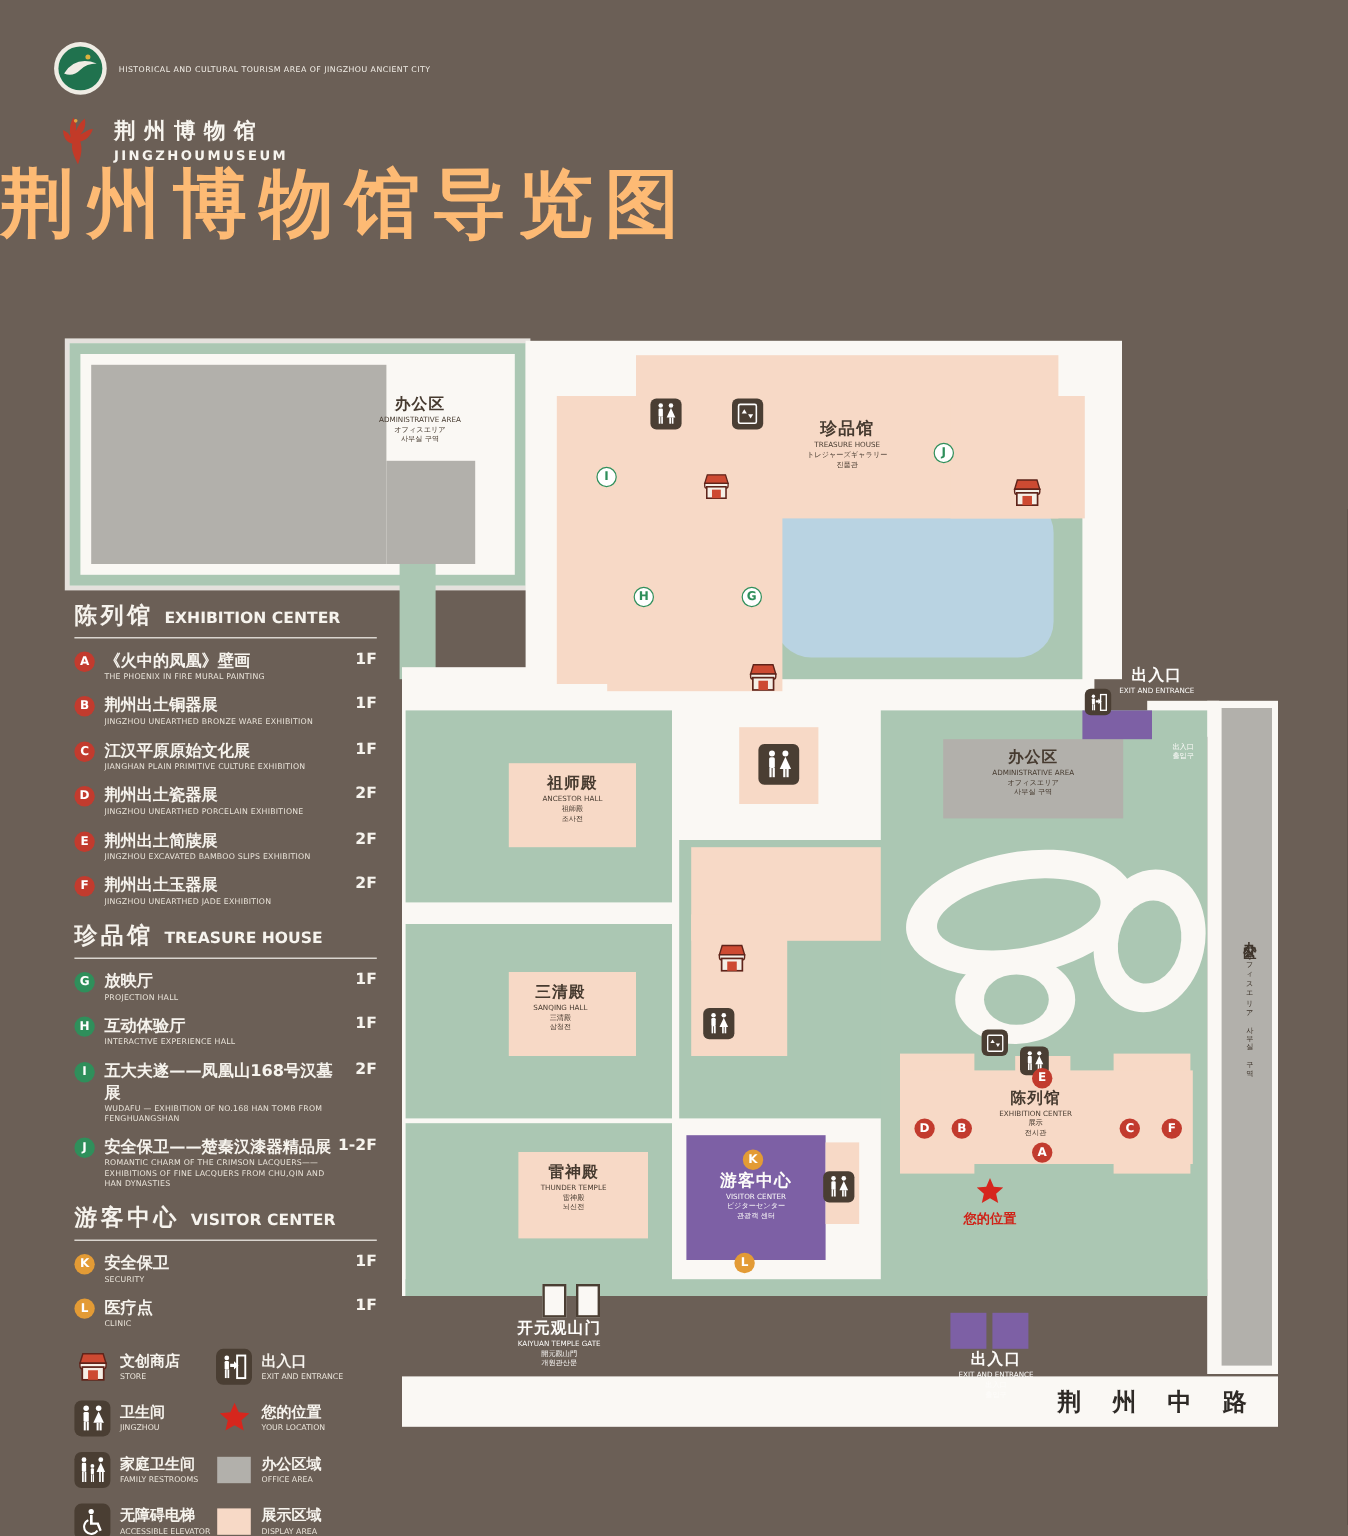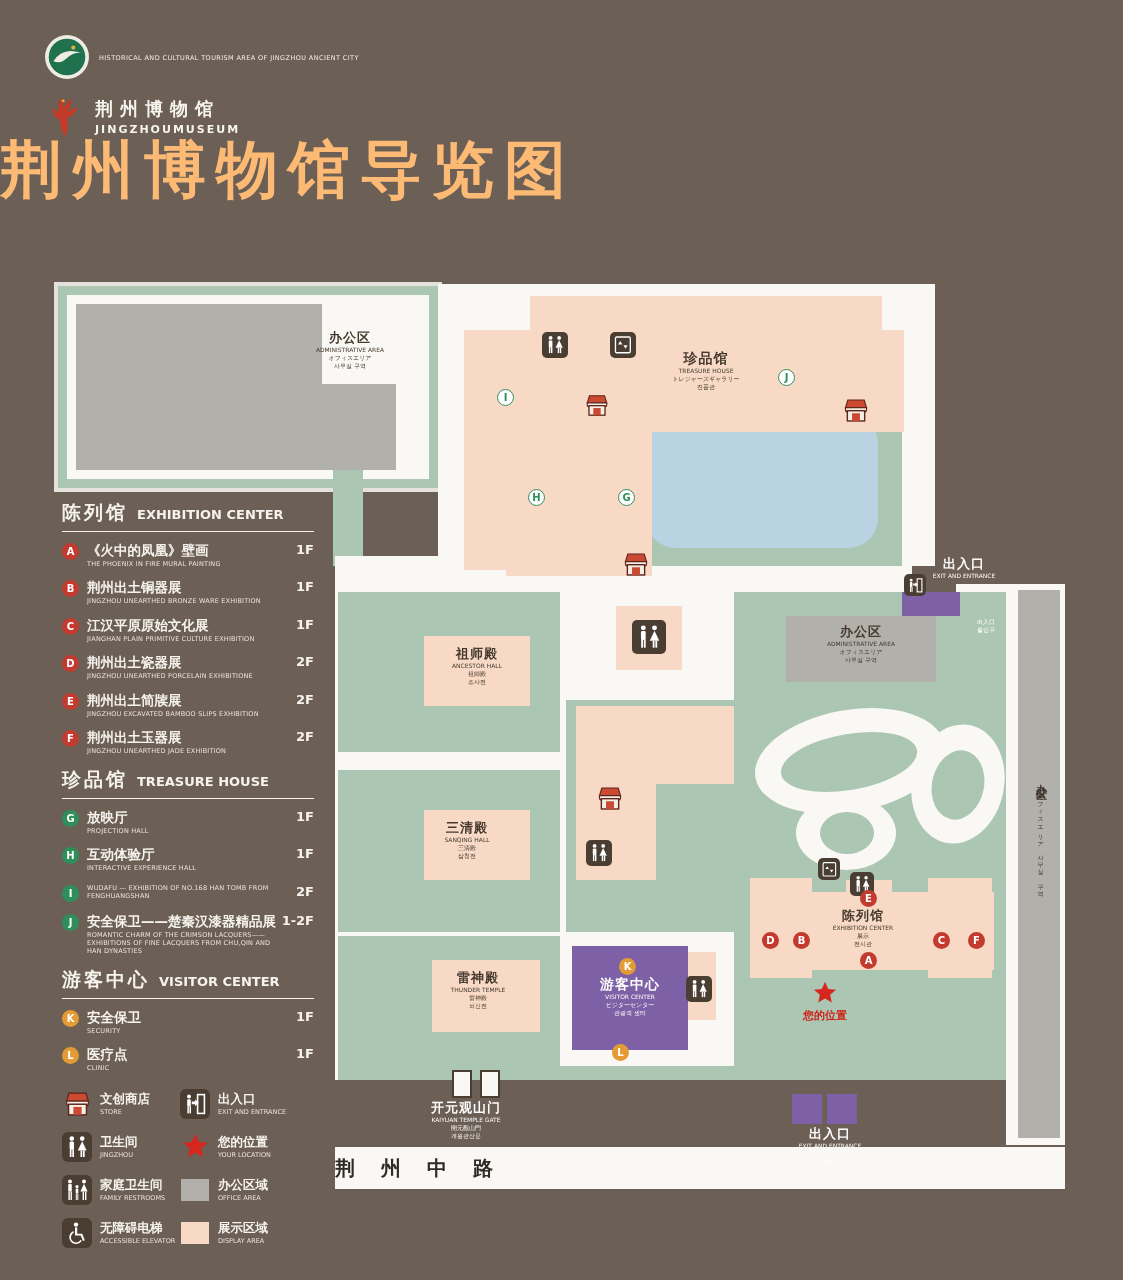--- a/index.html
+++ b/index.html
@@ -59,21 +59,21 @@
   .sicn{position:absolute;z-index:5}
   .sicn svg{width:100%;height:100%}
   .lbl{position:absolute;text-align:center;color:#463a2f;line-height:1.2;z-index:5}
   .lbl .c{display:block;font-size:13px;font-weight:bold;letter-spacing:1px}
   .lbl .cbig{font-size:14px}
   .lbl .sub{display:block;font-size:6.5px;line-height:1.25;transform:scale(.92)}
   .lbl-w{color:#fdfcfa}
   .vlbl{position:absolute;writing-mode:vertical-rl;text-orientation:upright;color:#3f352c;display:flex;align-items:center;z-index:5}
   .vlbl .vc{font-size:11px;font-weight:bold;letter-spacing:3px}
   .vlbl .vs{font-size:6px;letter-spacing:1px;margin-top:6px}
-  .roadlbl{position:absolute;width:100%;text-align:left;line-height:42px;font-size:20px;font-weight:bold;letter-spacing:26px;color:#2e2a26}
+  .roadlbl{position:absolute;width:100%;text-align:right;line-height:42px;font-size:20px;font-weight:bold;letter-spacing:26px;color:#2e2a26}
   .yloc{position:absolute;text-align:center;color:#cf2318;font-size:11px;font-weight:bold;z-index:6}
   .annex{border:9px solid #abc7b3;box-shadow:0 0 0 4px rgba(250,248,244,.85)}
   .r50{border-radius:50%}
 </style>
 </head>
 <body>
 
 <svg width="0" height="0" style="position:absolute">
 <defs>
   <symbol id="ic-restroom" viewBox="0 0 24 24">
@@ -432,20 +432,21 @@
         <span class="mk mk-grn">H</span>
         <span class="tx">
           <span class="cn">互动体验厅</span>
           <span class="en">INTERACTIVE EXPERIENCE HALL</span>
         </span>
         <span class="fl">1F</span>
       </div>
       <div class="itm">
         <span class="mk mk-grn">I</span>
         <span class="tx">
+          <span class="cn">五大夫遂——凤凰山168号汉墓展</span>
           <span class="en">WUDAFU — EXHIBITION OF NO.168 HAN TOMB FROM FENGHUANGSHAN</span>
         </span>
         <span class="fl">2F</span>
       </div>
       <div class="itm">
         <span class="mk mk-grn">J</span>
         <span class="tx">
           <span class="cn">安全保卫——楚秦汉漆器精品展</span>
           <span class="en">ROMANTIC CHARM OF THE CRIMSON LACQUERS——EXHIBITIONS OF FINE LACQUERS FROM CHU,QIN AND HAN DYNASTIES</span>
         </span>

